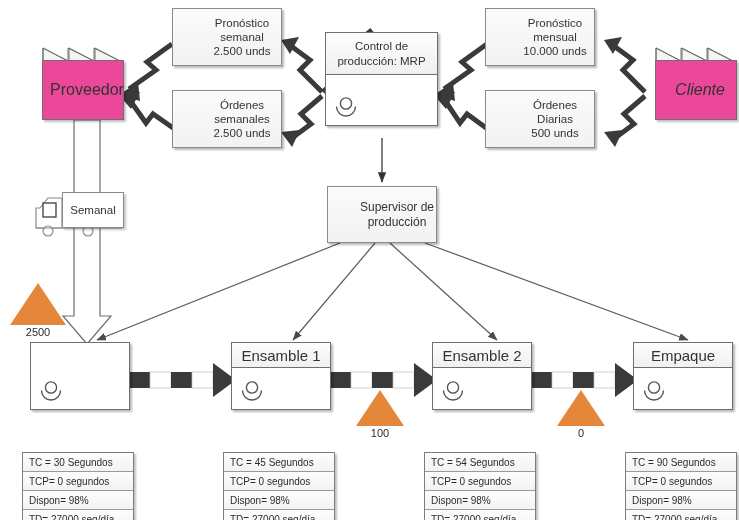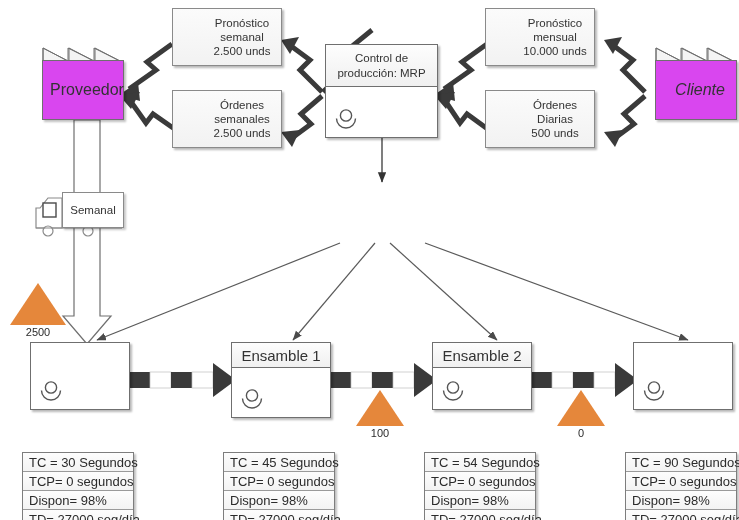--- a/index.html
+++ b/index.html
@@ -21,21 +21,21 @@
     background:linear-gradient(#fbfbfb,#f2f2f2);
     display:flex;flex-direction:column;align-items:center;justify-content:center;
     text-align:center;line-height:1.22;font-size:11.5px;color:#333;
   }
   .infobox span{display:block;white-space:nowrap;padding-left:30px;}
 
   
   .entity{position:absolute;}
   .entity .body{
     position:absolute;left:0;box-sizing:border-box;
-    border:1px solid #6f6f6f;background:#d946ef;
+    border:1px solid #6f6f6f;background:#ec4899;
     display:flex;align-items:center;justify-content:center;
     font-size:16px;color:#333;
     box-shadow:1.5px 1.5px 2px rgba(0,0,0,.25);
     padding-left:8px;
   }
   .entity .roof{position:absolute;left:0;top:0;}
 
   
   .proc{position:absolute;box-sizing:border-box;
     border:1px solid #6f6f6f;background:#ffffff;
@@ -51,21 +51,21 @@
 
   
   .databox{position:absolute;box-sizing:border-box;
     border:1px solid #7d7d7d;background:#ffffff;
     box-shadow:1.5px 1.5px 2px rgba(0,0,0,.25);}
   .databox .row{
     box-sizing:border-box;height:19px;
     border-bottom:1px solid #9a9a9a;
     background:linear-gradient(#fdfdfd,#f3f3f3);
     display:flex;align-items:center;
-    padding-left:6px;font-size:13px;color:#2b2b2b;white-space:nowrap;
+    padding-left:6px;font-size:10px;color:#2b2b2b;white-space:nowrap;
   }
   .databox .row:last-child{border-bottom:none;}
 
   
   .inv{position:absolute;}
   .inv .tri{width:0;height:0;}
   .inv .lbl{position:absolute;left:50%;transform:translateX(-50%);
     top:100%;margin-top:1px;font-size:11px;color:#2b2b2b;white-space:nowrap;}
 
   
@@ -219,33 +219,37 @@
     <span>mensual</span>
     <span>10.000 unds</span>
   </div>
 
   <div class="box infobox" style="left:485px;top:90px;width:110px;height:58px;">
     <span>Órdenes</span>
     <span>Diarias</span>
     <span>500 unds</span>
   </div>
 
-  <div class="proc" style="left:325px;top:44px;width:113px;height:94px;">
+  <div class="proc" style="left:325px;top:32px;width:113px;height:94px;">
     <div class="title" style="height:42px;flex-direction:column;line-height:1.22;font-size:11.5px;">
       <span>Control de</span>
       <span>producción: MRP</span>
     </div>
     <div class="oper">
       <svg width="26" height="20">
         <circle cx="13" cy="7.5" r="5.6" fill="none" stroke="#555" stroke-width="1.4"></circle>
         <path d="M3.5,10.5 A9.5,9.5 0 0 0 22.5,10.5" fill="none" stroke="#555" stroke-width="1.4"></path>
       </svg>
     </div>
   </div>
 
+  <div class="box infobox" style="left:327px;top:186px;width:110px;height:57px;font-size:12px;">
+    <span>Supervisor de</span>
+    <span>producción</span>
+  </div>
 
   <div class="truck" style="left:34px;top:192px;width:90px;height:46px;">
     <svg width="90" height="46" style="position:absolute;left:0;top:0;">
 
       <path d="M2,16 L2,36 L28,36 L28,6 L14,6 L6,16 Z" fill="#ffffff" stroke="#8a8a8a" stroke-width="1.2"></path>
       <rect x="9" y="11" width="13" height="14" fill="#ffffff" stroke="#4a4a4a" stroke-width="1.4"></rect>
 
       <circle cx="14" cy="39" r="5" fill="#ffffff" stroke="#8a8a8a" stroke-width="1.2"></circle>
       <circle cx="54" cy="39" r="5" fill="#ffffff" stroke="#8a8a8a" stroke-width="1.2"></circle>
       <line x1="2" y1="36" x2="88" y2="36" stroke="#8a8a8a" stroke-width="1.2"></line>
@@ -271,41 +275,42 @@
 
   <div class="proc" style="left:30px;top:342px;width:100px;height:68px;">
     <div class="oper">
       <svg width="26" height="20">
         <circle cx="13" cy="7.5" r="5.6" fill="none" stroke="#555" stroke-width="1.4"></circle>
         <path d="M3.5,10.5 A9.5,9.5 0 0 0 22.5,10.5" fill="none" stroke="#555" stroke-width="1.4"></path>
       </svg>
     </div>
   </div>
 
-  <div class="proc" style="left:231px;top:342px;width:100px;height:76px;">
+  <div class="proc" style="left:231px;top:342px;width:100px;height:68px;">
     <div class="title">Ensamble 1</div>
     <div class="oper">
       <svg width="26" height="20">
         <circle cx="13" cy="7.5" r="5.6" fill="none" stroke="#555" stroke-width="1.4"></circle>
         <path d="M3.5,10.5 A9.5,9.5 0 0 0 22.5,10.5" fill="none" stroke="#555" stroke-width="1.4"></path>
       </svg>
     </div>
   </div>
 
   <div class="proc" style="left:432px;top:342px;width:100px;height:68px;">
     <div class="title">Ensamble 2</div>
     <div class="oper">
       <svg width="26" height="20">
         <circle cx="13" cy="7.5" r="5.6" fill="none" stroke="#555" stroke-width="1.4"></circle>
         <path d="M3.5,10.5 A9.5,9.5 0 0 0 22.5,10.5" fill="none" stroke="#555" stroke-width="1.4"></path>
       </svg>
     </div>
   </div>
 
   <div class="proc" style="left:633px;top:342px;width:100px;height:68px;">
+    <div class="title">Empaque</div>
     <div class="oper">
       <svg width="26" height="20">
         <circle cx="13" cy="7.5" r="5.6" fill="none" stroke="#555" stroke-width="1.4"></circle>
         <path d="M3.5,10.5 A9.5,9.5 0 0 0 22.5,10.5" fill="none" stroke="#555" stroke-width="1.4"></path>
       </svg>
     </div>
   </div>
 
   <div class="databox" style="left:22px;top:452px;width:112px;height:78px;">
     <div class="row">TC = 30 Segundos</div>

